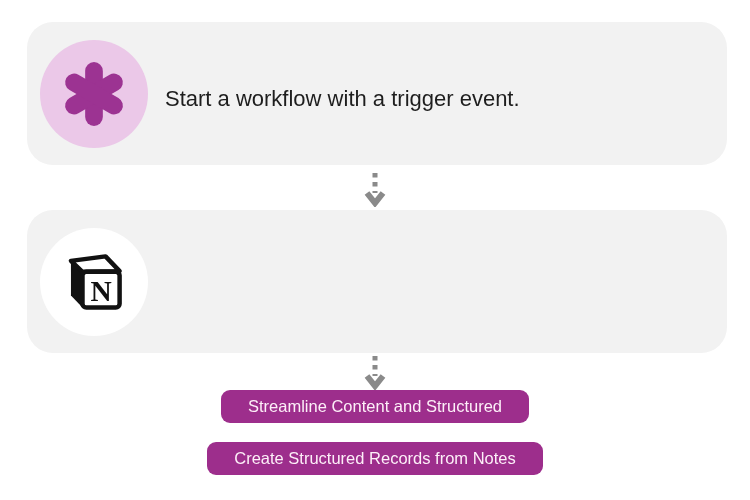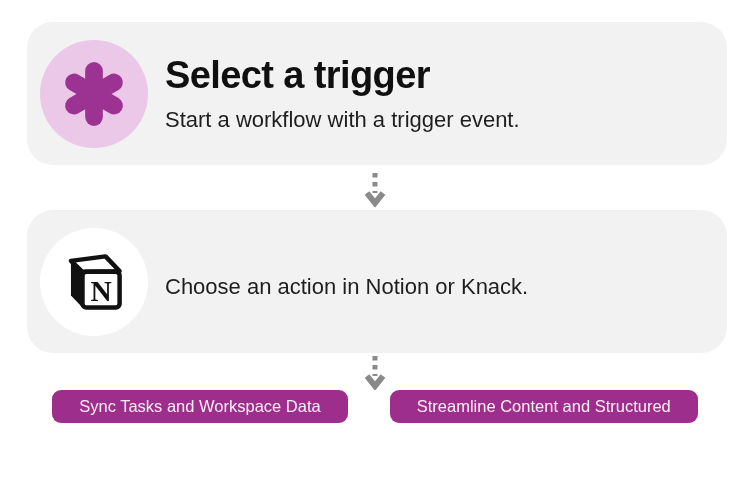--- a/index.html
+++ b/index.html
@@ -70,51 +70,49 @@
     <div class="icon-circle trigger-circle">
       <svg width="68" height="68" viewBox="0 0 100 100">
         <g fill="#9c3392" transform="translate(50,50)">
           <rect x="-13" y="-47" width="26" height="94" rx="13"></rect>
           <rect x="-13" y="-47" width="26" height="94" rx="13" transform="rotate(60)"></rect>
           <rect x="-13" y="-47" width="26" height="94" rx="13" transform="rotate(120)"></rect>
         </g>
       </svg>
     </div>
     <div class="card-text">
-      <div class="card-title">Select a trigger</div>
       <div class="card-subtitle">Start a workflow with a trigger event.</div>
     </div>
   </div>
 
   <svg class="arrow arrow-1" width="22" height="36" viewBox="0 0 22 36">
     <line x1="11" y1="2" x2="11" y2="22" stroke="#8a8a8a" stroke-width="5" stroke-dasharray="4.5 4.5"></line>
     <path d="M3 22 L11 32 L19 22" fill="none" stroke="#8a8a8a" stroke-width="6"></path>
   </svg>
 
   <div class="card card-action">
     <div class="icon-circle action-circle">
       <svg width="64" height="64" viewBox="0 0 100 100">
         <path d="M14 17 L32 34 L32 90 L14 71 Z" fill="#111111"></path>
         <path d="M14 17 L68 10 L90 33 L32 34 Z" fill="#ffffff" stroke="#111111" stroke-width="7" stroke-linejoin="round"></path>
         <rect x="32" y="34" width="58" height="56" rx="6" fill="#ffffff" stroke="#111111" stroke-width="7"></rect>
         <text x="61" y="80" font-family="Liberation Serif, DejaVu Serif, serif" font-weight="bold" font-size="46" text-anchor="middle" fill="#111111">N</text>
       </svg>
     </div>
     <div class="card-text">
-      <div class="card-subtitle">Choose an action in Notion or Knack.</div>
     </div>
   </div>
 
   <svg class="arrow arrow-2" width="22" height="36" viewBox="0 0 22 36">
     <line x1="11" y1="2" x2="11" y2="22" stroke="#8a8a8a" stroke-width="5" stroke-dasharray="4.5 4.5"></line>
     <path d="M3 22 L11 32 L19 22" fill="none" stroke="#8a8a8a" stroke-width="6"></path>
   </svg>
 
   <div class="pills">
     <div class="pill-row pill-row-1">
-      <button class="pill">Sync Tasks and Workspace Data</button>
       <button class="pill">Streamline Content and Structured</button>
     </div>
     <div class="pill-row pill-row-2">
+      <button class="pill">Create Structured Records from Notes</button>
     </div>
   </div>
 
 </div>
 
 </body></html>

